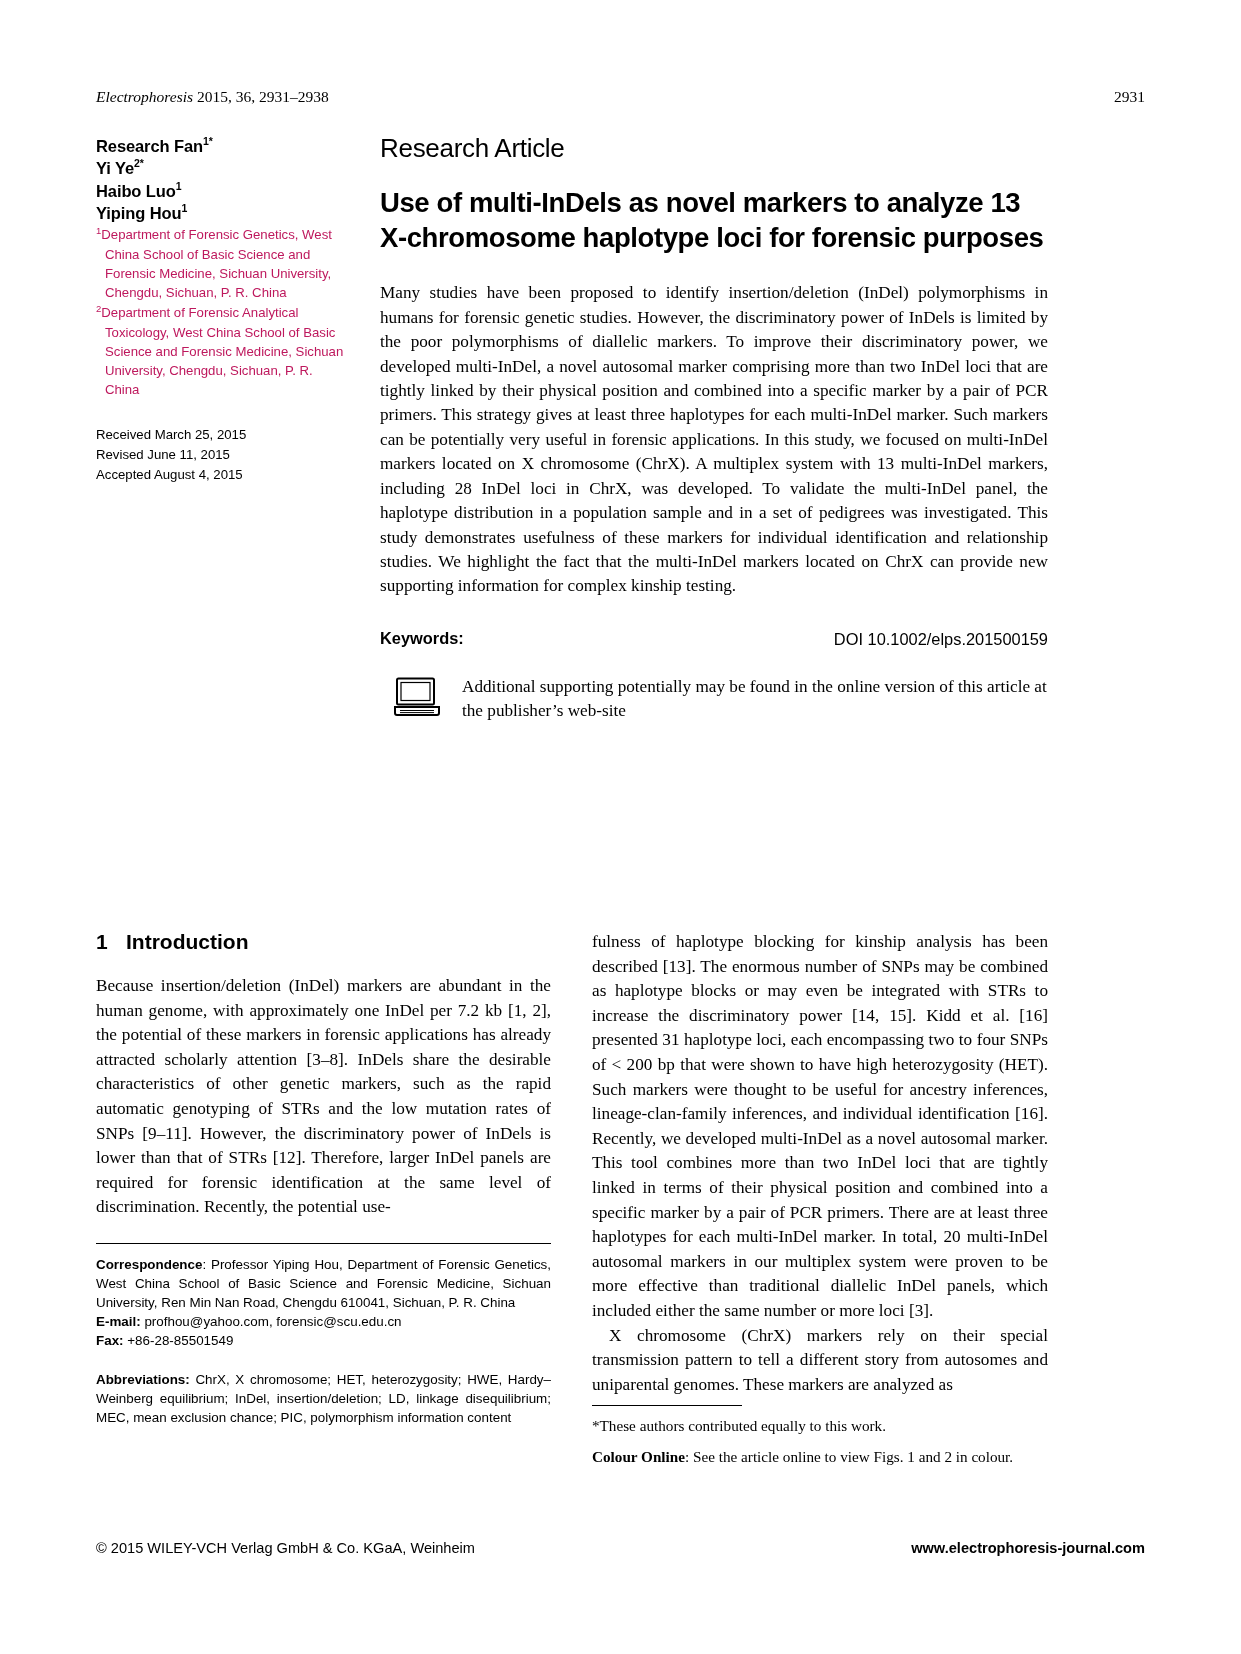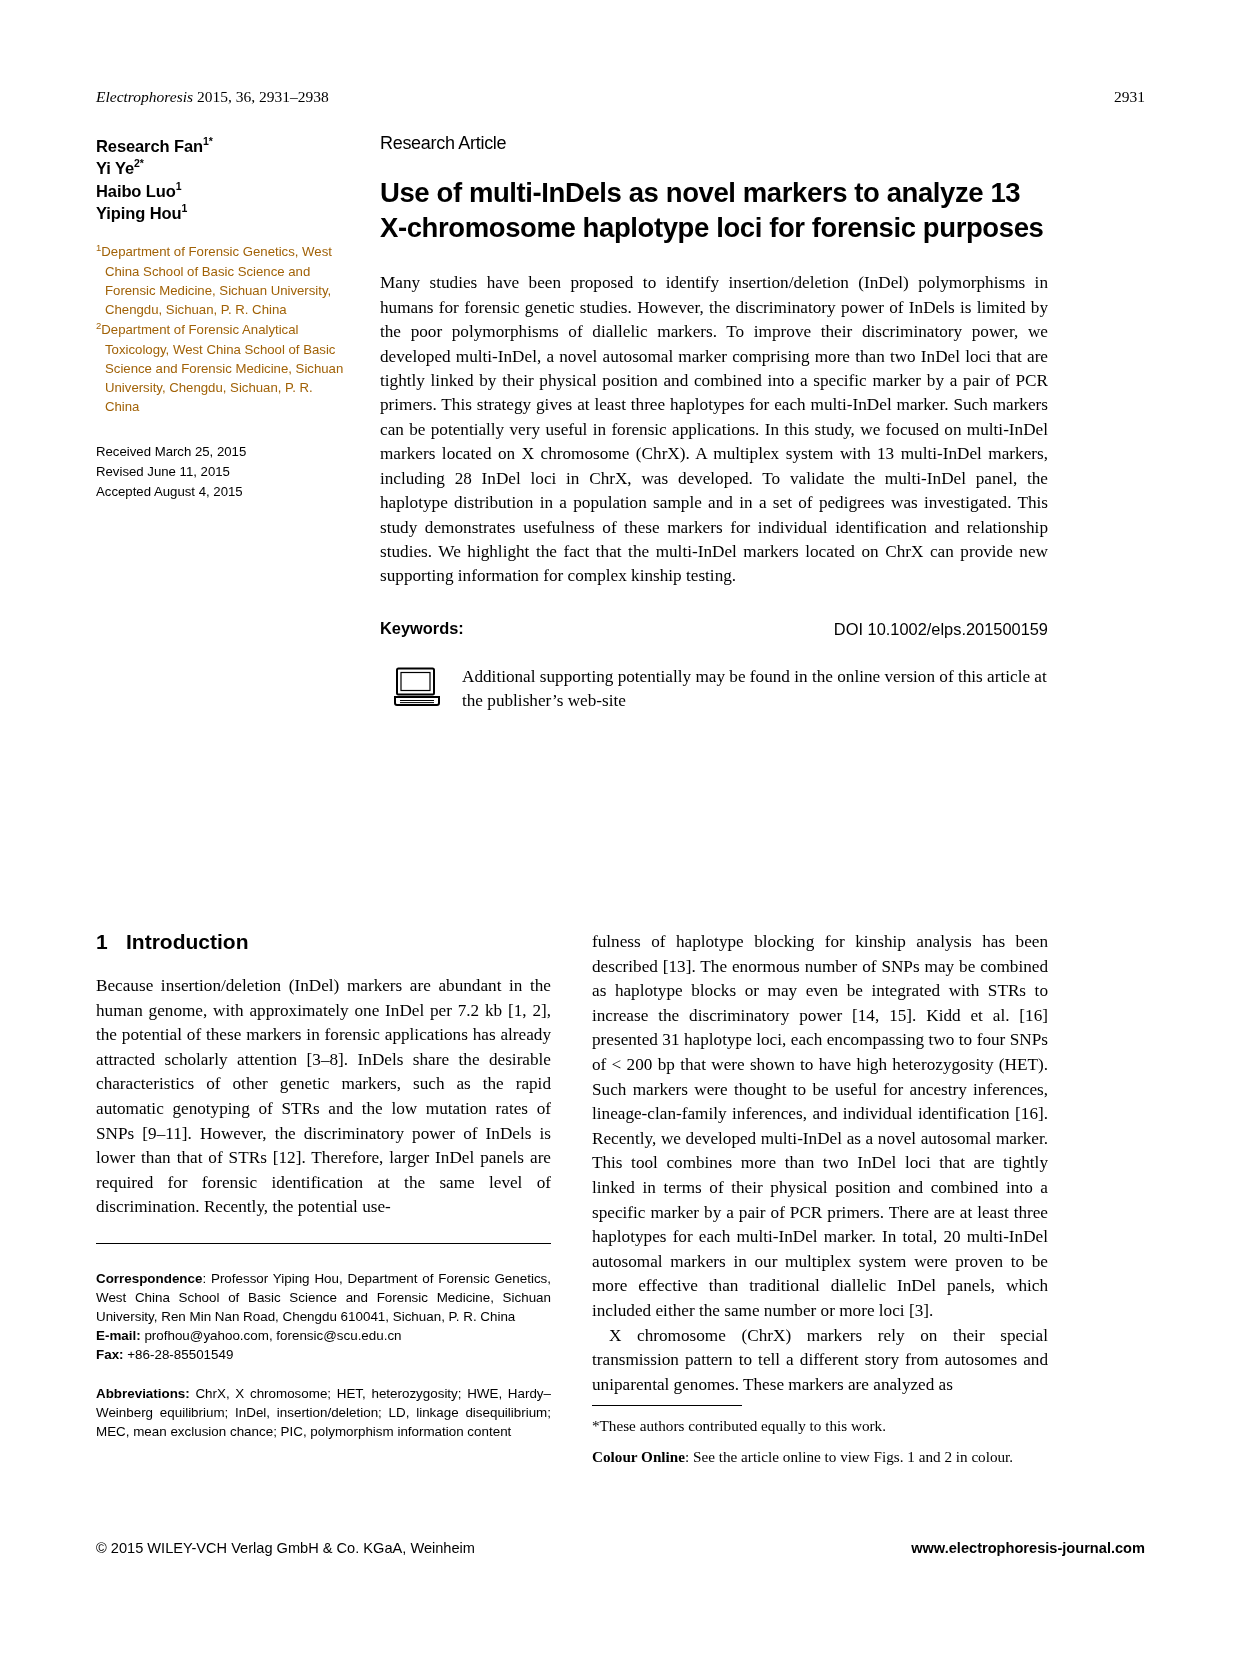--- a/index.html
+++ b/index.html
@@ -51,45 +51,44 @@
     font-family: "Liberation Sans", sans-serif;
   }
   .authors {
     font-weight: bold;
     font-size: 16.5px;
     line-height: 1.32;
     letter-spacing: -0.1px;
   }
   .authors sup { font-size: 10.5px; font-weight: bold; vertical-align: super; }
   .affil {
-    margin-top: 17px;
     font-size: 13.2px;
     line-height: 1.45;
-    color: #a16207;
+    color: #be185d;
   }
   .affil p { margin: 0; text-indent: 0; }
   .affil .hang { padding-left: 9px; text-indent: -9px; }
   .affil sup { font-size: 9.5px; vertical-align: super; }
   .dates {
     margin-top: 26px;
     font-size: 13.2px;
     line-height: 1.5;
   }
   .dates p { margin: 0; }
 
   
   .rightcol {
     position: absolute;
     left: 380px;
     top: 133px;
     width: 668px;
   }
   .article-type {
     font-family: "Liberation Sans", sans-serif;
-    font-size: 18px;
+    font-size: 26px;
     letter-spacing: -0.3px;
     margin: 0 0 22px 0;
   }
   .title {
     font-family: "Liberation Sans", sans-serif;
     font-weight: bold;
     font-size: 27.5px;
     line-height: 1.26;
     letter-spacing: -0.4px;
     margin: 0 0 26px 0;
@@ -167,21 +166,21 @@
 
   
   .rule {
     border: 0;
     border-top: 1px solid #000;
     margin: 0;
     width: 455px;
   }
   .rule.short { width: 150px; }
   .corr {
-    margin-top: 25px;
+    margin-top: 11px;
     font-family: "Liberation Sans", sans-serif;
     font-size: 13.4px;
     line-height: 1.42;
     text-align: justify;
   }
   .corr b { font-weight: bold; }
   .abbr {
     margin-top: 20px;
     font-family: "Liberation Sans", sans-serif;
     font-size: 13.4px;

